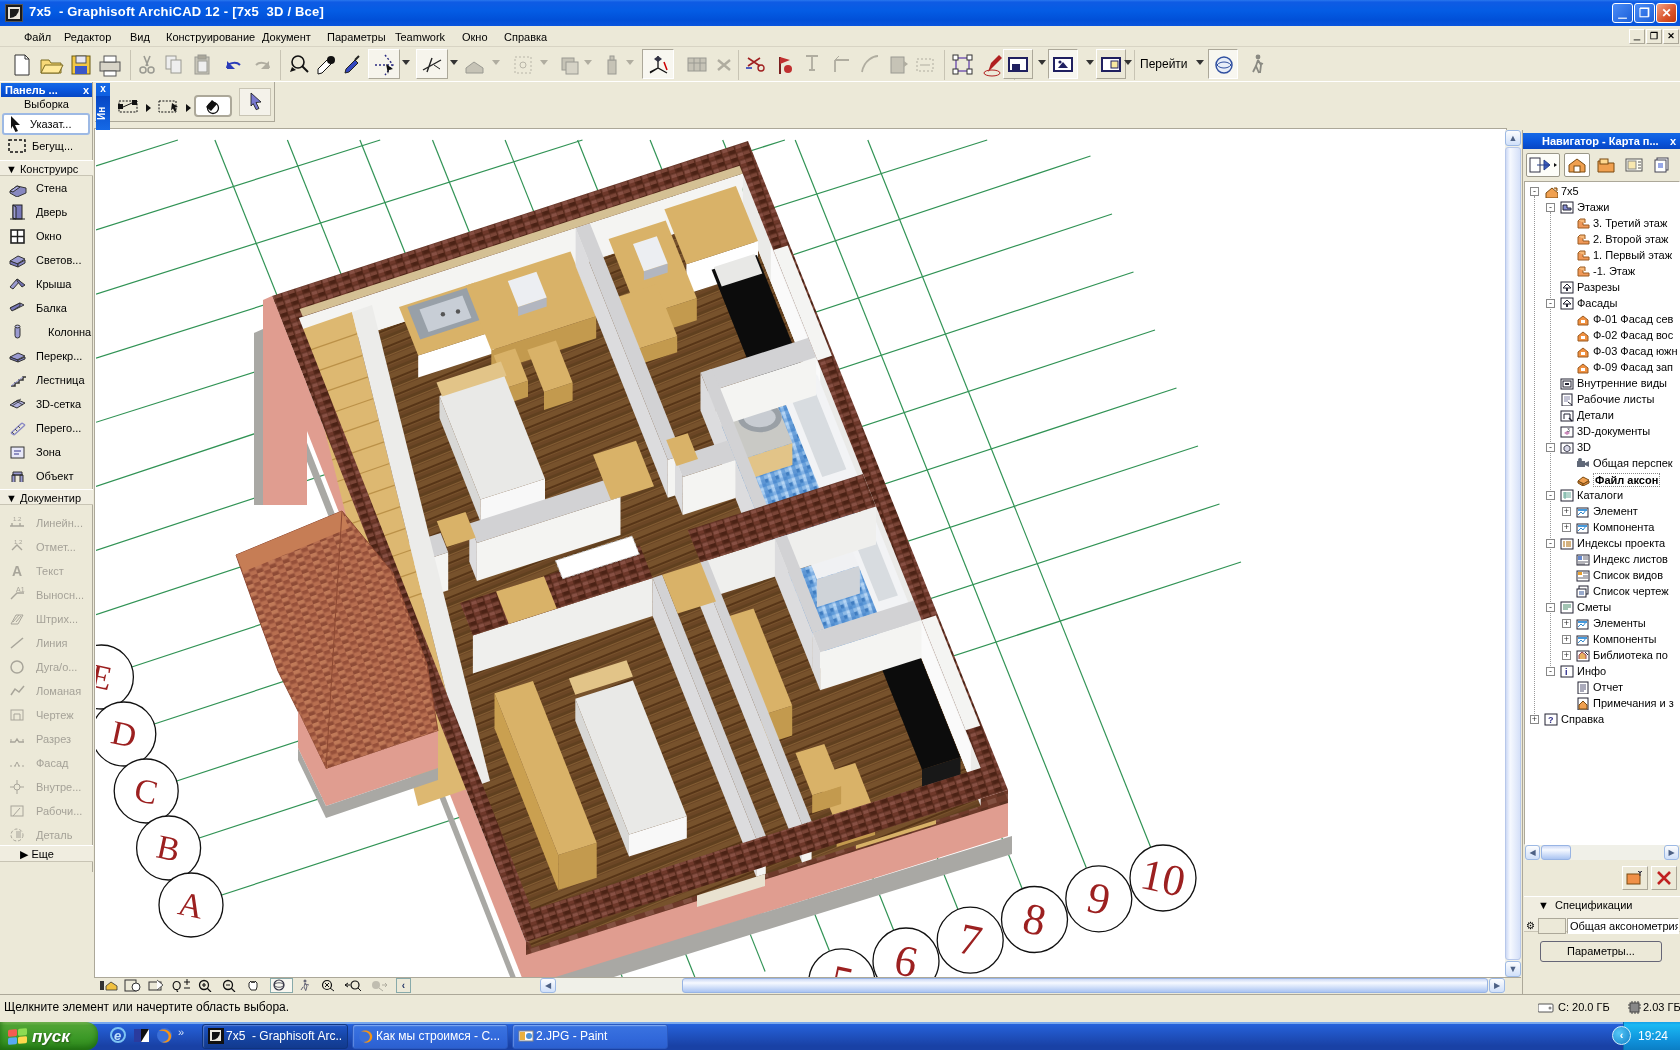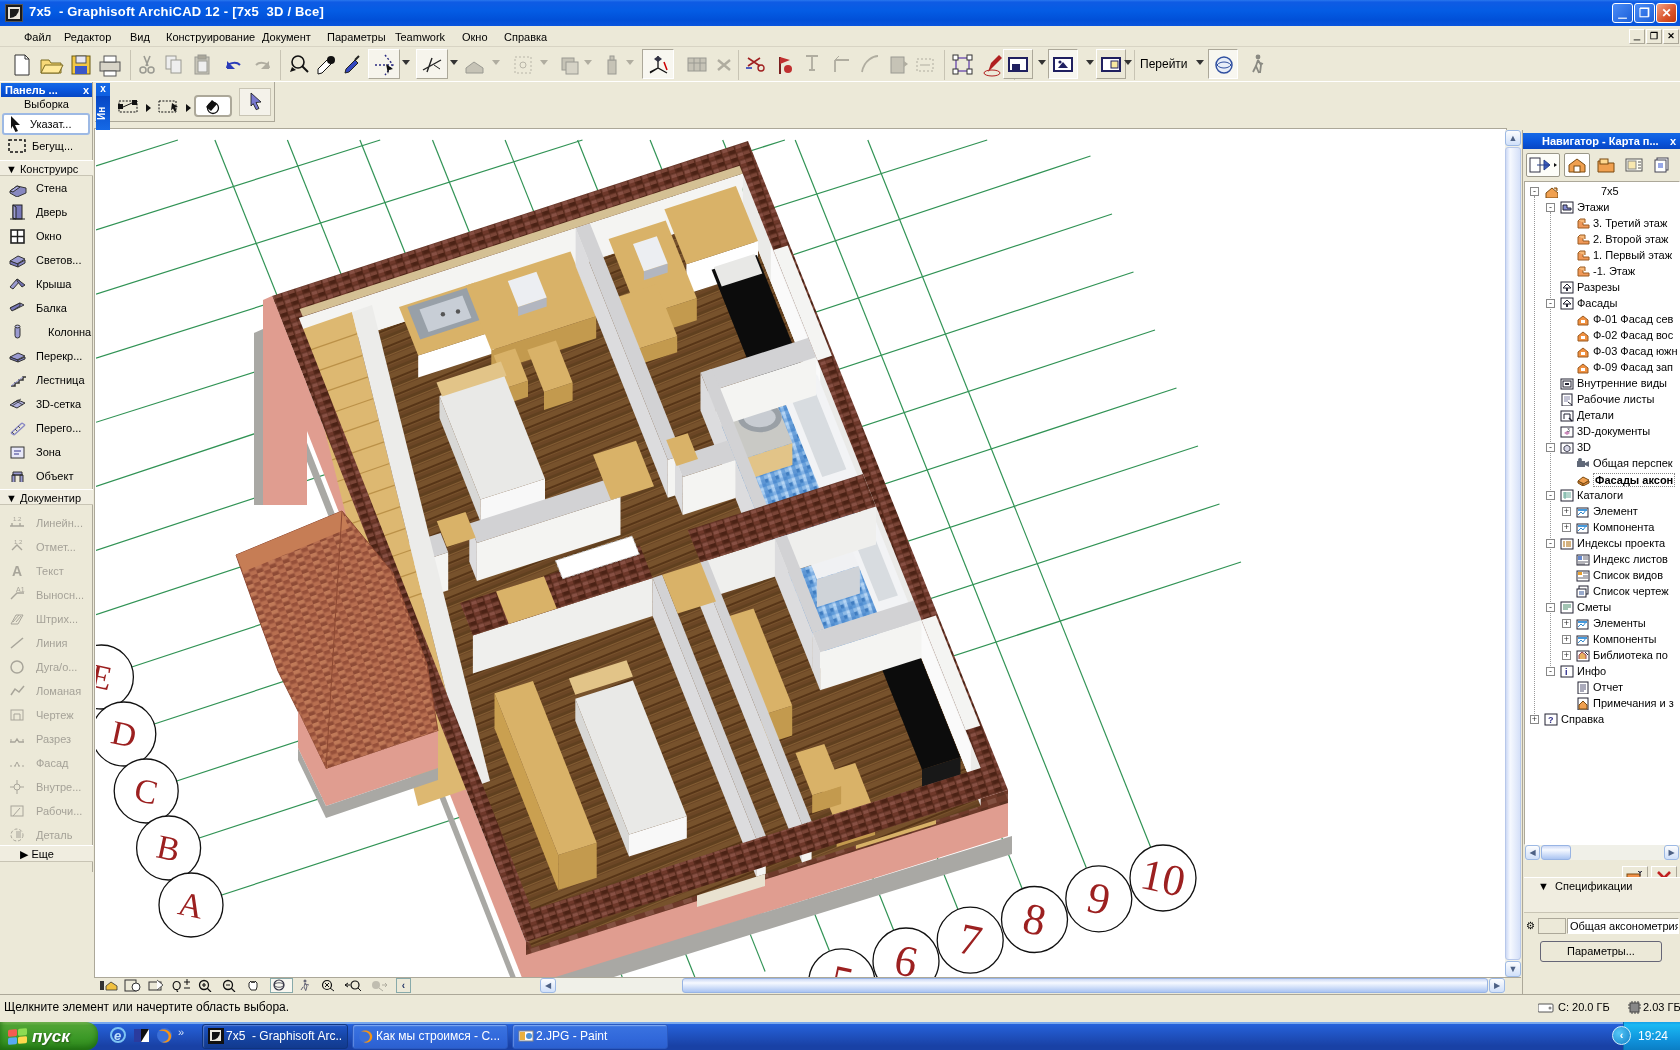--- a/index.html
+++ b/index.html
@@ -761,21 +761,21 @@
       <rect x="6" y="7" width="5" height="5" fill="#98a8e8"></rect>
     </svg>
     <div class="abs sunk" style="left:1524px;top:181px;width:156px;height:664px;background:#fff;overflow:hidden;"></div>
     <div class="abs" style="left:1534px;top:196px;width:1px;height:528px;border-left:1px dotted #999;"></div>
     <div class="abs" style="left:1550px;top:212px;width:1px;height:464px;border-left:1px dotted #999;"></div>
     <div class="abs" style="left:1530px;top:187px;width:9px;height:9px;background:#fff;border:1px solid #888;font-size:9px;line-height:7px;text-align:center;color:#333;">-</div>
     <svg class="abs" style="left:1544px;top:185px" width="14" height="13" viewBox="0 0 14 13">
       <path d="M2 8l6-5 6 5v5H2z" fill="#f0a050" stroke="#7a4a10"></path>
       <path d="M10 3h3v3" stroke="#7a4a10" fill="#f0a050"></path>
     </svg>
-    <div class="abs" style="left:1561px;top:185px;font-size:11px;white-space:nowrap;margin-left:40px;">7x5</div>
+    <div class="abs" style="left:1561px;top:185px;font-size:11px;white-space:nowrap;">7x5</div>
     <div class="abs" style="left:1546px;top:203px;width:9px;height:9px;background:#fff;border:1px solid #888;font-size:9px;line-height:7px;text-align:center;color:#333;">-</div>
     <svg class="abs" style="left:1560px;top:201px" width="14" height="13" viewBox="0 0 14 13">
       <rect x="1" y="1" width="12" height="11" fill="#fff" stroke="#223"></rect>
       <path d="M3 9V4h4v3h4v2z" fill="#8890d8" stroke="#223"></path>
     </svg>
     <div class="abs" style="left:1577px;top:201px;font-size:11px;white-space:nowrap;">Этажи</div>
     <svg class="abs" style="left:1576px;top:217px" width="14" height="13" viewBox="0 0 14 13">
       <path d="M2 11V4h5v4h6v3z" fill="#f09858" stroke="#9a5a20"></path>
       <path d="M2 4l2-2h5v4" fill="#f8b878" stroke="#9a5a20"></path>
     </svg>
@@ -862,21 +862,21 @@
       <rect x="1" y="4" width="8" height="6" fill="#606878"></rect>
       <path d="M9 6l4-2v6l-4-2z" fill="#606878"></path>
       <circle cx="4" cy="3" r="2" fill="#606878"></circle>
     </svg>
     <div class="abs" style="left:1593px;top:457px;font-size:11px;white-space:nowrap;">Общая перспек</div>
     <svg class="abs" style="left:1576px;top:473px" width="14" height="13" viewBox="0 0 14 13">
       <path d="M2 8l5-4 6 3-5 4z" fill="#f0a050" stroke="#7a4a10"></path>
       <path d="M2 8l5 3v2l-5-3z" fill="#d88838" stroke="#7a4a10"></path>
       <path d="M7 11l6-3v2l-6 3z" fill="#e89040" stroke="#7a4a10"></path>
     </svg>
-    <div class="abs" style="left:1593px;top:473px;font-size:11px;white-space:nowrap;font-weight:bold;background:#fff;border:1px dotted #888;padding:0 1px;">Фасады аксон</div>
+    <div class="abs" style="left:1593px;top:473px;font-size:11px;white-space:nowrap;font-weight:bold;background:#fff;border:1px dotted #888;padding:0 1px;">Файл аксон</div>
     <div class="abs" style="left:1546px;top:491px;width:9px;height:9px;background:#fff;border:1px solid #888;font-size:9px;line-height:7px;text-align:center;color:#333;">-</div>
     <svg class="abs" style="left:1560px;top:489px" width="14" height="13" viewBox="0 0 14 13">
       <rect x="1" y="1" width="12" height="11" fill="#fff" stroke="#223"></rect>
       <path d="M3 4h8M3 6h8M3 8h8M5 3v7" stroke="#6a9"></path>
     </svg>
     <div class="abs" style="left:1577px;top:489px;font-size:11px;white-space:nowrap;">Каталоги</div>
     <div class="abs" style="left:1562px;top:507px;width:9px;height:9px;background:#fff;border:1px solid #888;font-size:9px;line-height:7px;text-align:center;color:#333;">+</div>
     <svg class="abs" style="left:1576px;top:505px" width="14" height="13" viewBox="0 0 14 13">
       <rect x="1" y="3" width="11" height="9" fill="#fff" stroke="#223"></rect>
       <path d="M2 10l3-3 2 2 3-4" fill="none" stroke="#38c"></path>
@@ -969,17 +969,17 @@
     <div class="abs" style="left:1541px;top:845px;width:30px;height:15px;background:linear-gradient(to bottom,#cdd9f5,#f6f9ff 30%,#aac4f2);border:1px solid #98b4e4;border-radius:3px;"></div>
     <div class="abs bevel" style="left:1622px;top:866px;width:26px;height:24px;background:#ece9d8;"></div>
     <svg class="abs" style="left:1626px;top:870px" width="18" height="16" viewBox="0 0 18 16">
       <rect x="1" y="4" width="13" height="10" fill="#f09048" stroke="#7a4a10"></rect>
       <path d="M12 1l2 2 2-2M14 1v5" stroke="#334" fill="none"></path>
     </svg>
     <div class="abs bevel" style="left:1651px;top:866px;width:26px;height:24px;background:#ece9d8;"></div>
     <svg class="abs" style="left:1656px;top:870px" width="16" height="16" viewBox="0 0 16 16">
       <path d="M2 2l12 12M14 2L2 14" stroke="#c02020" stroke-width="2.6"></path>
     </svg>
-    <div class="abs" style="left:1524px;top:877px;width:156px;height:36px;background:#f0ede0;border-top:1px solid #fff;border-bottom:1px solid #c8c4b4;font-size:11px;padding-left:14px;line-height:17px;">▼&nbsp; Спецификации</div>
+    <div class="abs" style="left:1524px;top:896px;width:156px;height:36px;background:#f0ede0;border-top:1px solid #fff;border-bottom:1px solid #c8c4b4;font-size:11px;padding-left:14px;line-height:17px;">▼&nbsp; Спецификации</div>
     <div class="abs" style="left:1526px;top:920px;font-size:10px;">⚙</div>
     <div class="abs" style="left:1538px;top:918px;width:28px;height:16px;background:#ece9d8;border:1px solid #aca899;"></div>
     <div class="abs sunk" style="left:1567px;top:918px;width:112px;height:16px;background:#fff;font-size:11px;padding:1px 2px;white-space:nowrap;overflow:hidden;">Общая аксонометрия</div>
     <div class="abs" style="left:1540px;top:941px;width:122px;height:21px;background:#ece9d8;border:1px solid #667;border-radius:3px;font-size:11px;text-align:center;line-height:19px;">Параметры...</div>
   </div>
 </body></html>

